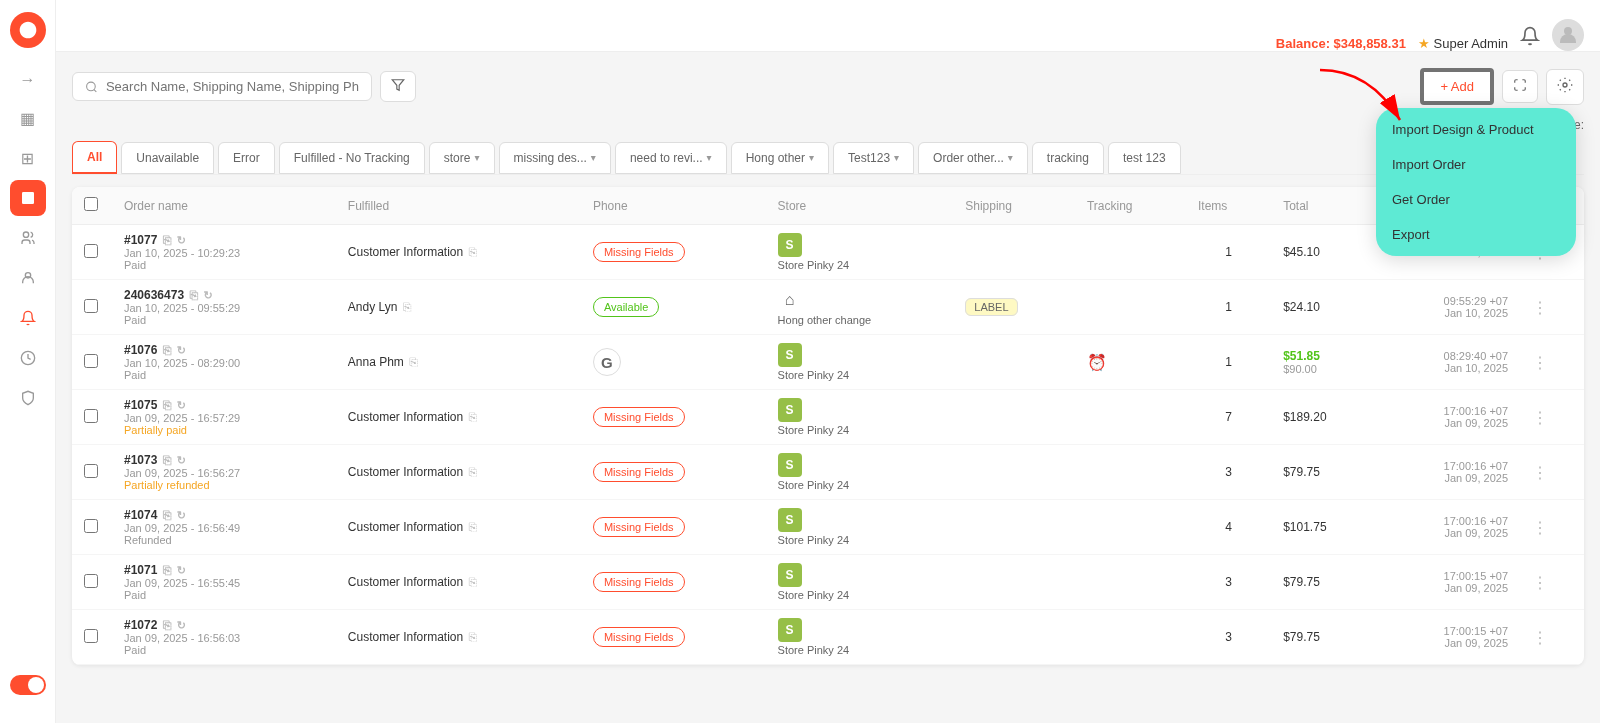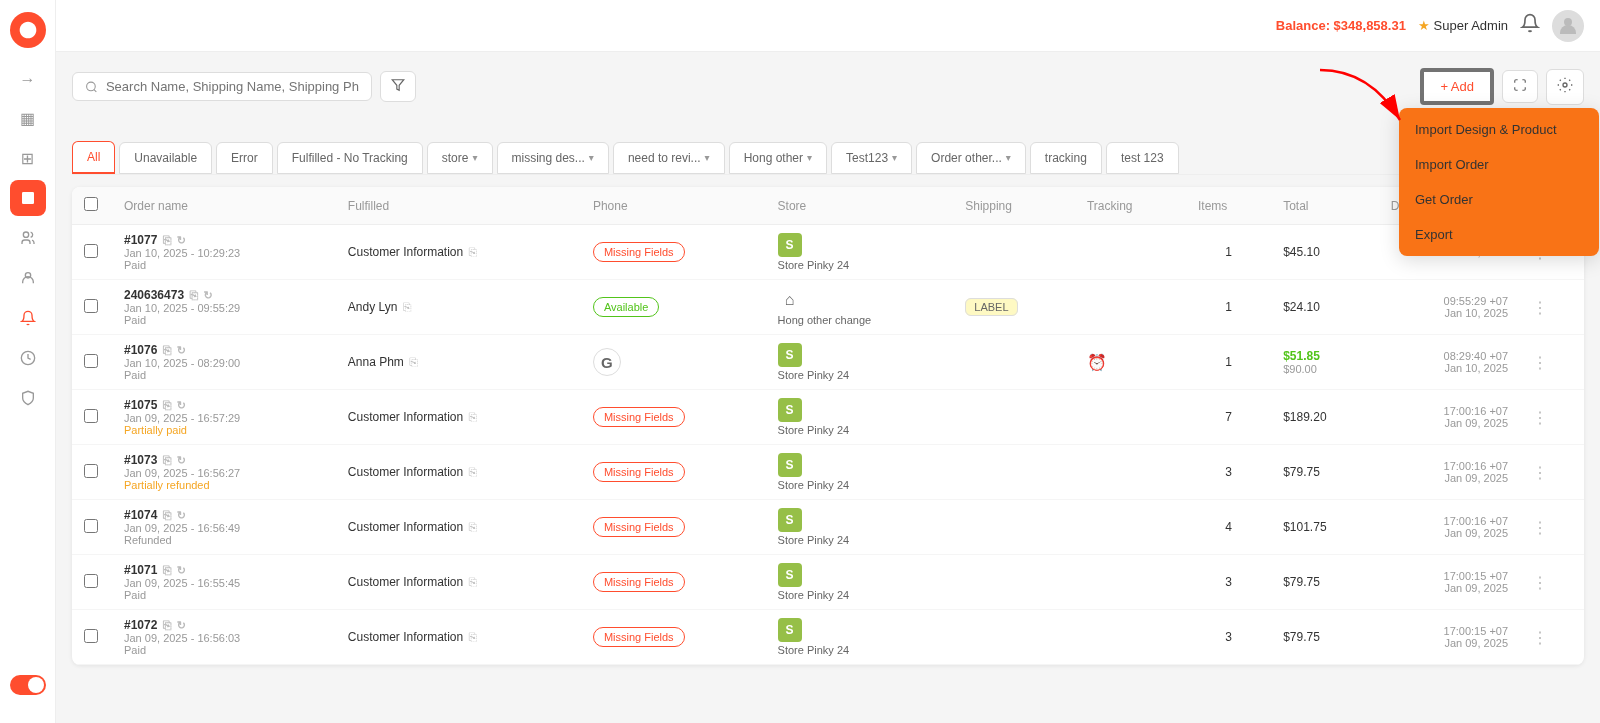--- a/index.html
+++ b/index.html
@@ -15,21 +15,21 @@
     .sidebar-icon { width: 36px; height: 36px; display: flex; align-items: center; justify-content: center; border-radius: 8px; color: #999; font-size: 16px; cursor: pointer; }
     .sidebar-icon.active { background: #fff3f0; color: #ff4d2e; }
     .sidebar-icon.orange-bg { background: #ff4d2e; color: white; border-radius: 8px; }
     .sidebar-toggle { width: 36px; height: 20px; background: #ff4d2e; border-radius: 10px; position: relative; cursor: pointer; margin-top: auto; }
     .sidebar-toggle::after { content: ''; position: absolute; width: 16px; height: 16px; background: white; border-radius: 50%; top: 2px; right: 2px; }
 
     
     .header {
       position: fixed; top: 0; left: 56px; right: 0; height: 52px;
       background: #fff; border-bottom: 1px solid #eee; display: flex;
-      align-items: center; justify-content: flex-end; padding: 0 16px; gap: 12px; z-index: 99;
+      align-items: flex-end; justify-content: flex-end; padding: 0 16px; gap: 12px; z-index: 99;
     }
     .header-balance { font-size: 13px; color: #333; }
     .header-balance span { color: #ff4d2e; font-weight: 600; }
     .header-admin { display: flex; align-items: center; gap: 4px; font-size: 13px; color: #333; }
     .header-star { color: #f5a623; }
     .header-bell { font-size: 18px; color: #666; cursor: pointer; }
     .header-avatar { width: 32px; height: 32px; border-radius: 50%; background: #ddd; overflow: hidden; display: flex; align-items: center; justify-content: center; }
 
     
     .main { margin-left: 56px; margin-top: 52px; padding: 16px; min-height: calc(100vh - 52px); }
@@ -44,21 +44,21 @@
     .icon-btn { background: white; border: 1px solid #ddd; border-radius: 6px; padding: 7px 10px; cursor: pointer; color: #666; font-size: 14px; }
     .gear-btn { background: white; border: 1px solid #ddd; border-radius: 6px; padding: 7px 10px; cursor: pointer; color: #666; font-size: 16px; }
 
     
     .rows-per-page { display: flex; align-items: center; gap: 6px; font-size: 12px; color: #666; margin-bottom: 8px; justify-content: flex-end; }
     .rows-spinner { color: #ff4d2e; font-size: 14px; }
 
     
     .tabs { display: flex; align-items: center; gap: 0; margin-bottom: 12px; border-bottom: 1px solid #eee; }
     .tab { padding: 8px 14px; border: 1px solid #ddd; border-radius: 6px 6px 0 0; font-size: 12px; cursor: pointer; color: #666; background: #fff; margin-right: 4px; display: flex; align-items: center; gap: 4px; white-space: nowrap; }
-    .tab.active { color: #ff4d2e; border-color: #ff4d2e; border-bottom: 2px solid #ff4d2e; font-weight: 400; background: #fff; text-align: right; }
+    .tab.active { color: #ff4d2e; border-color: #ff4d2e; border-bottom: 2px solid #ff4d2e; font-weight: 700; background: #fff; text-align: right; }
     .tab-chevron { font-size: 10px; color: #999; }
 
     
     .table-container { background: white; border-radius: 8px; overflow: hidden; box-shadow: 0 1px 4px rgba(0,0,0,0.08); }
     table { width: 100%; border-collapse: collapse; }
     thead tr { background: #fafafa; border-bottom: 1px solid #eee; }
     th { padding: 10px 12px; text-align: left; font-size: 12px; color: #999; font-weight: 500; white-space: nowrap; }
     td { padding: 8px 12px; border-bottom: 1px solid #f5f5f5; font-size: 12px; vertical-align: middle; }
     .checkbox { width: 14px; height: 14px; cursor: pointer; }
 
@@ -86,22 +86,22 @@
 
     
     .price-highlight { color: #52c41a; font-weight: 600; }
     .price-original { color: #999; font-size: 11px; }
 
     
     .date-right { text-align: right; font-size: 11px; color: #999; }
 
     
     .dropdown-menu {
-      position: fixed; right: 1px; top: 108px;
-      background: #f97316; border-radius: 8px; box-shadow: 0 4px 20px rgba(0,0,0,0.15);
+      position: fixed; right: 24px; top: 108px;
+      background: #5eead4; border-radius: 20px; box-shadow: 0 4px 20px rgba(0,0,0,0.15);
       padding: 4px 0; min-width: 200px; z-index: 200;
     }
     .dropdown-item { padding: 10px 16px; font-size: 13px; color: #333; cursor: pointer; display: block; }
 
     .copy-icon { font-size: 11px; color: #bbb; cursor: pointer; margin-left: 2px; }
     .three-dots { color: #bbb; cursor: pointer; font-size: 16px; }
   </style>
 </head>
 <body>
 

